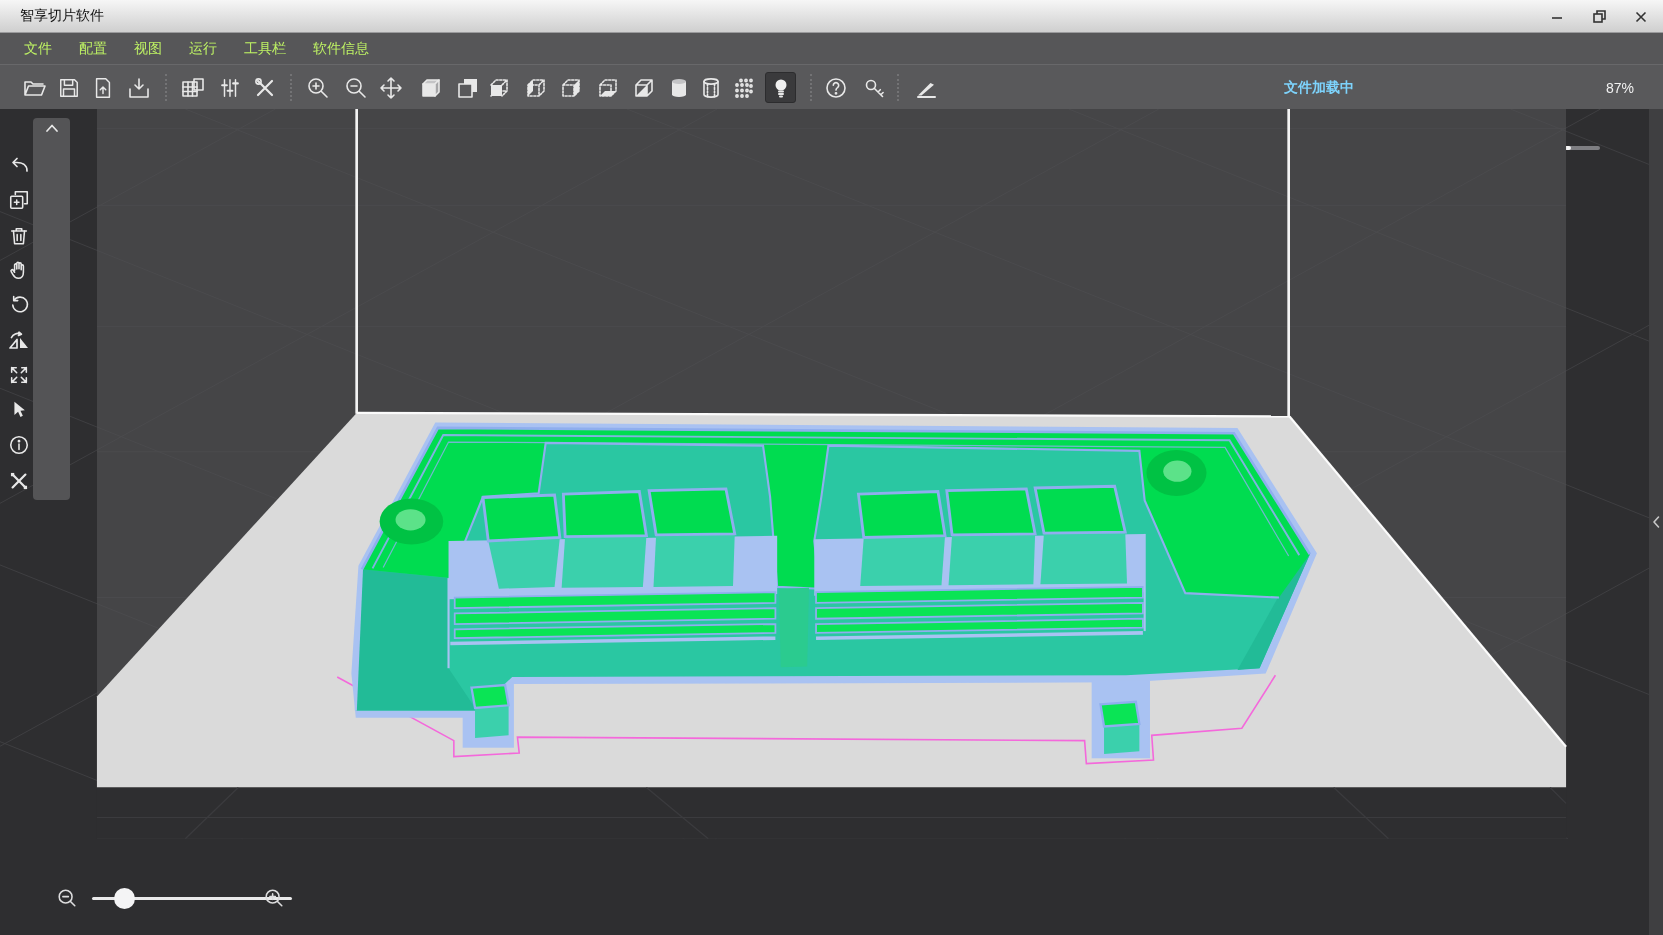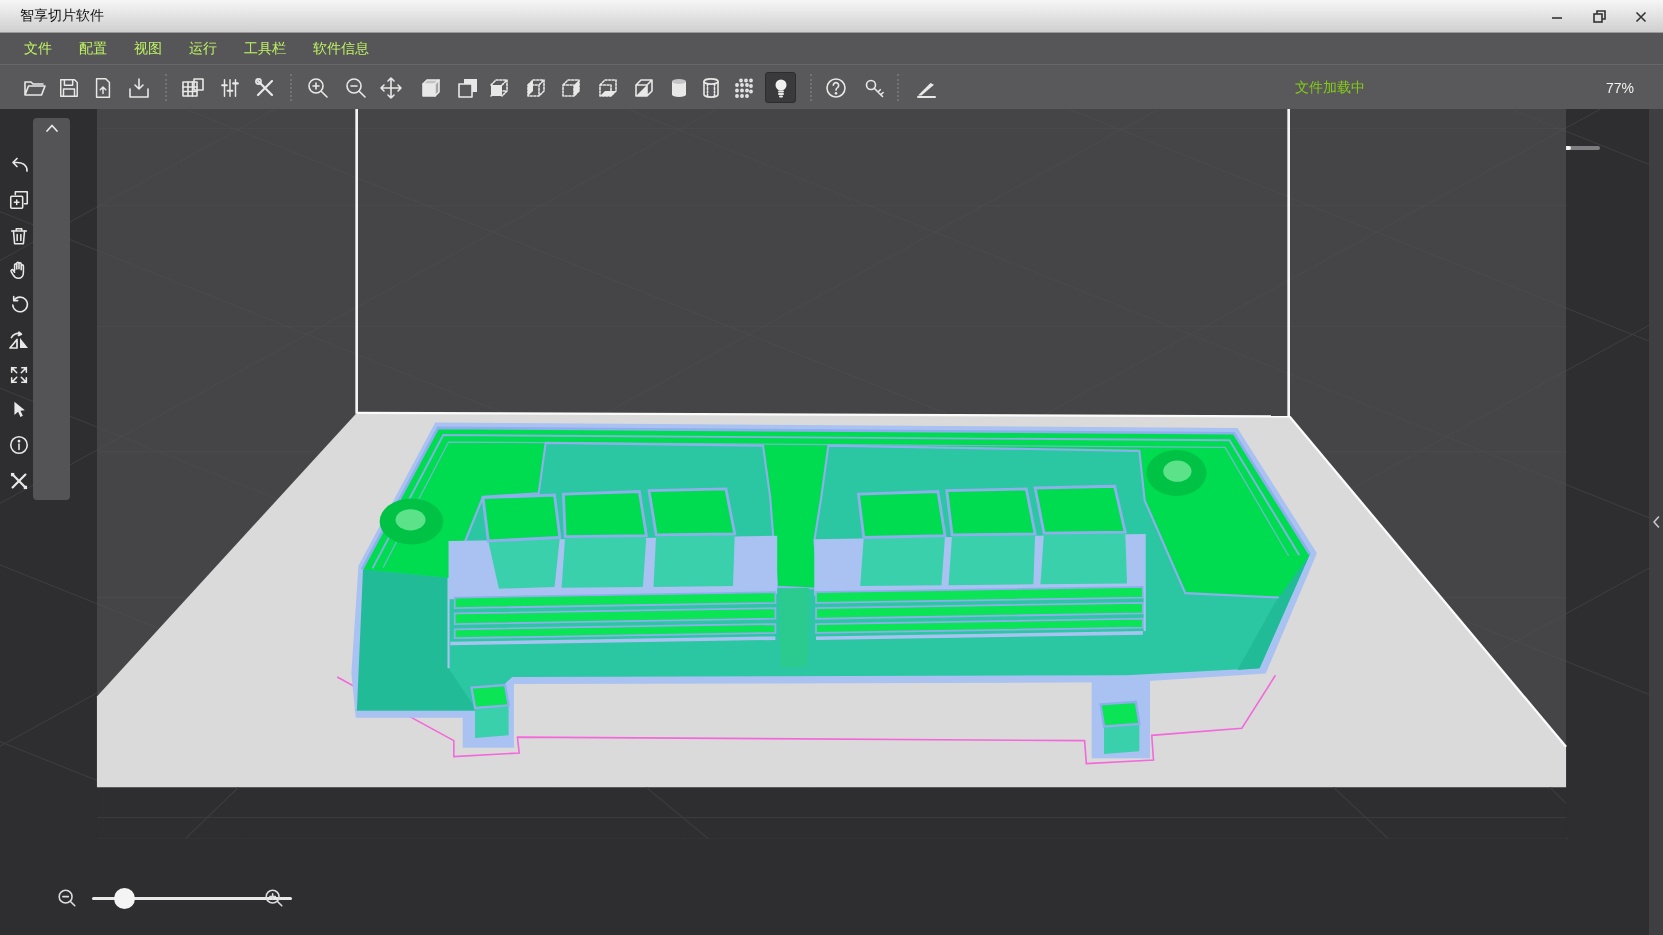--- a/index.html
+++ b/index.html
@@ -30,22 +30,22 @@
     display:flex;align-items:center;padding-left:24px;gap:27px;}
   .menu-item{color:#bef264;font-size:14px;white-space:nowrap;cursor:default;}
 
   
   .toolbar{position:absolute;left:0;top:64px;width:100%;height:45px;background:var(--chrome-bar);
     border-top:1px solid #68686a;}
   .tb{position:absolute;top:7px;width:31px;height:31px;display:flex;align-items:center;justify-content:center;border-radius:3px;}
   .tb svg{stroke:var(--icon-stroke);fill:none;stroke-width:1.6;stroke-linecap:round;stroke-linejoin:round;}
   .tb.active{background:#3A3A3C;border:1px solid #2c2c2e;}
   .tb-sep{position:absolute;top:9px;width:0;height:27px;border-left:2px dotted #8a8a8c;opacity:.55;}
-  .load-label{position:absolute;top:0;height:45px;right:298px;display:flex;align-items:center;
-    color:#84cc16;font-size:14px;}
+  .load-label{position:absolute;top:0;height:45px;right:309px;display:flex;align-items:center;
+    color:#7dd3fc;font-size:14px;font-weight:bold;}
   .progress-track{position:absolute;left:1378px;top:81px;width:222px;height:4px;border-radius:2px;
     background:var(--progress-track);}
   .progress-fill{height:4px;border-radius:2px;background:var(--progress-fill);width:87%;}
   .progress-pct{position:absolute;left:1606px;top:0;height:45px;display:flex;align-items:center;
     color:#F2F2F2;font-size:14px;}
 
   
   .side-panel{position:absolute;left:33px;top:118px;width:37px;height:382px;background:var(--panel-bg);
     border-radius:4px;}
   .collapse-chev{position:absolute;left:33px;top:118px;width:37px;height:20px;display:flex;
@@ -267,21 +267,21 @@
       <svg width="24" height="24" viewBox="0 0 24 24">
           <path d="M4 19.5 L16.5 7 l3.5 1.8 L7.5 19.5 Z" fill="#E8E8E8" stroke="none"></path>
           <path d="M4 21 h17" stroke-width="2"></path>
         </svg>
     </div>
 
     <div class="load-label">文件加载中</div>
     <div class="progress-track">
       <div class="progress-fill" style="width: 87%;"></div>
     </div>
-    <div class="progress-pct">77%</div>
+    <div class="progress-pct">87%</div>
   </div>
 
   <div class="viewport">
     <svg class="scene" width="1663" height="826" viewBox="0 109 1663 935">
 
       <rect x="0" y="109" width="1663" height="826" fill="var(--viewport-bg)"></rect>
 
       <g stroke="var(--grid-line)" stroke-width="1" opacity="0.55">
         <line x1="0" y1="131" x2="1663" y2="131"></line>
           <line x1="0" y1="218" x2="1663" y2="218"></line>

